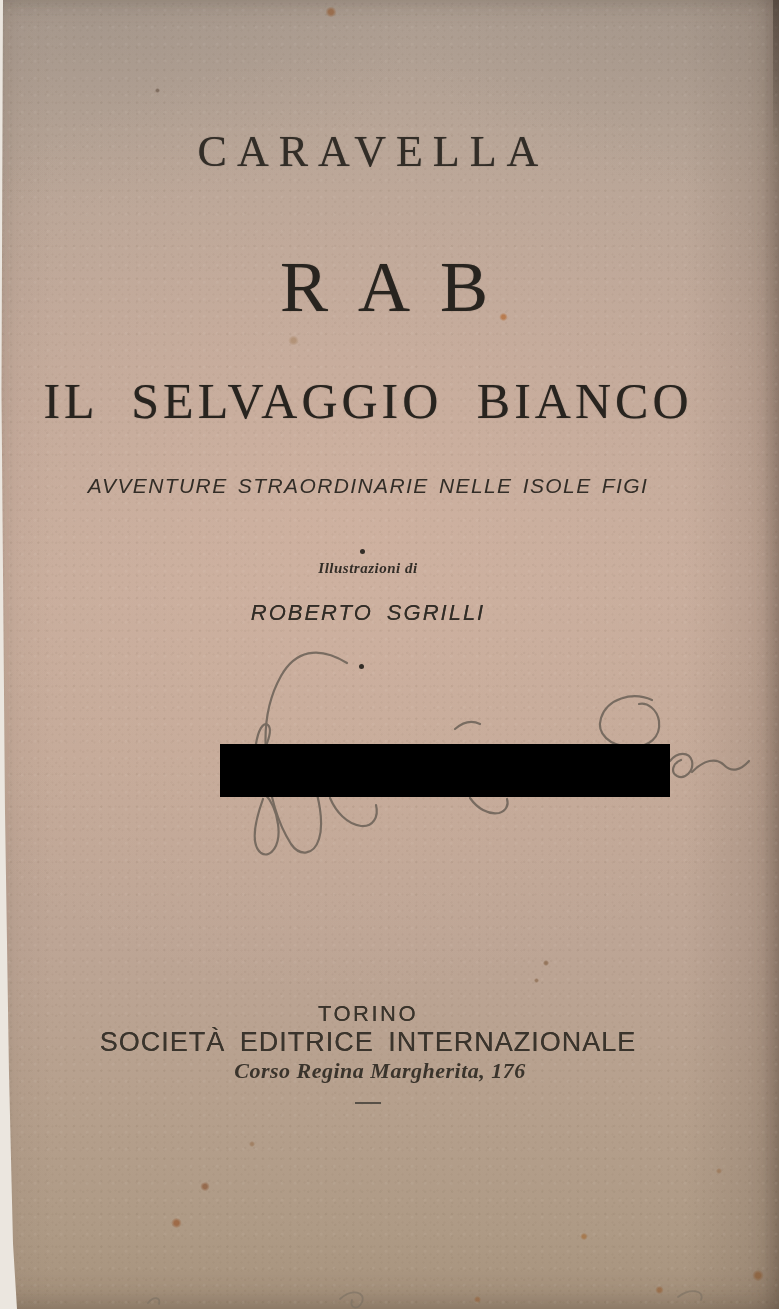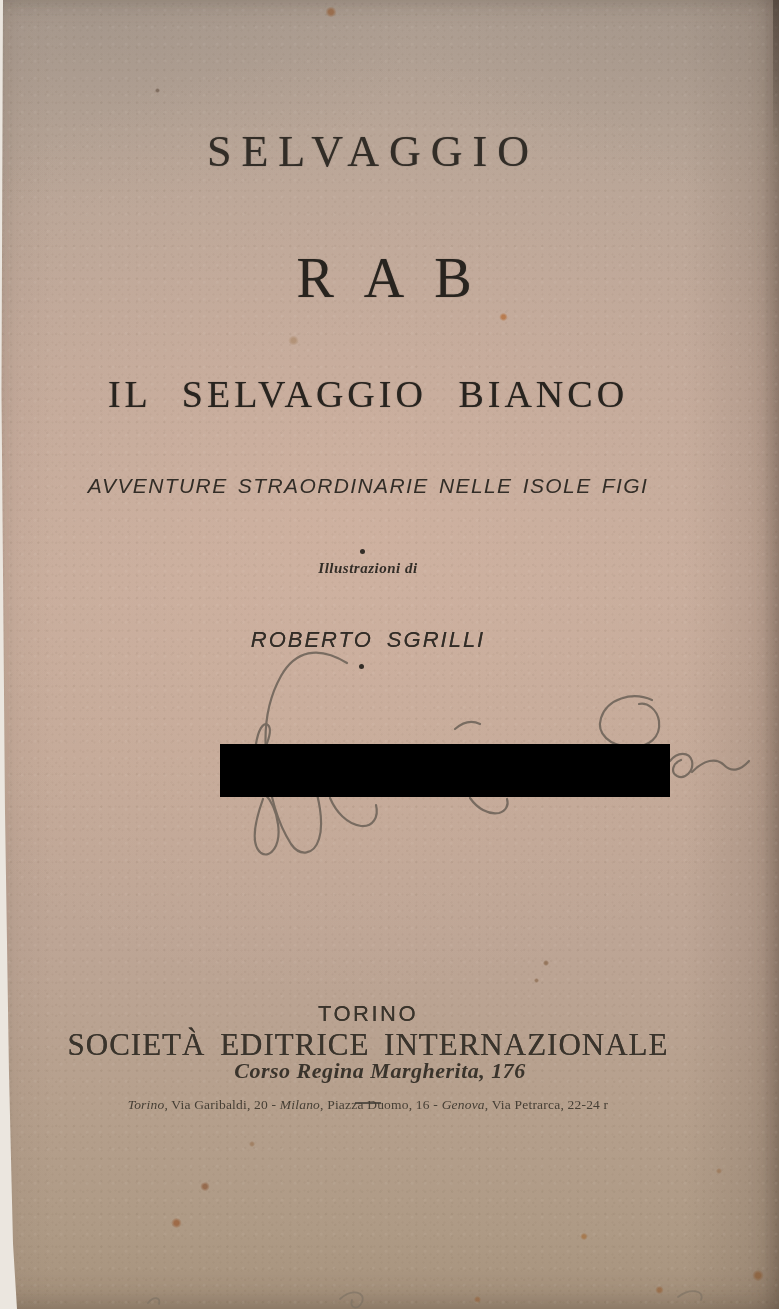--- a/index.html
+++ b/index.html
@@ -28,30 +28,30 @@
     position:absolute;left:0;top:0;width:18px;height:1309px;background:#ebe6df;
     clip-path:polygon(0 0,3px 0,1.5px 30%,5px 62%,9px 82%,13px 95%,17px 100%,0 100%);
   }
   .edge-right-top{
     position:absolute;right:0;top:0;width:6px;height:150px;
     background:linear-gradient(180deg, rgba(58,46,38,.55), rgba(58,46,38,0));
   }
   .content{position:absolute;left:0;right:43px;top:0;}
   .tblock{position:absolute;left:0;right:0;text-align:center;white-space:nowrap;}
   .author{top:126px;font-size:44px;letter-spacing:10px;text-indent:10px;color:var(--ink);text-shadow:0 0 1px rgba(47,43,38,.6);}
-  .title{top:246px;font-size:56px;letter-spacing:30px;text-indent:30px;color:var(--ink-dark);text-shadow:0 0 1px rgba(40,36,32,.55);padding-left:32px;}
-  .subtitle{top:372px;font-size:38px;letter-spacing:4px;word-spacing:18px;color:var(--ink-dark);text-shadow:0 0 1px rgba(40,36,32,.5);}
+  .title{top:246px;font-size:72px;letter-spacing:30px;text-indent:30px;color:var(--ink-dark);text-shadow:0 0 1px rgba(40,36,32,.55);padding-left:32px;}
+  .subtitle{top:372px;font-size:50px;letter-spacing:4px;word-spacing:18px;color:var(--ink-dark);text-shadow:0 0 1px rgba(40,36,32,.5);}
   .tagline{top:474px;font-family:"Liberation Sans",sans-serif;font-style:italic;font-size:21px;letter-spacing:1.4px;word-spacing:3px;color:var(--ink);text-align:center;}
   .sep-dot{position:absolute;width:5px;height:5px;border-radius:50%;background:var(--ink);}
   .dot1{left:360px;top:549px;}
   .dot2{left:359px;top:664px;}
   .illus-label{top:560px;font-style:italic;font-weight:bold;font-size:15px;letter-spacing:.5px;color:var(--ink);}
-  .illustrator{top:627px;font-family:"Liberation Sans",sans-serif;font-style:italic;font-size:22px;letter-spacing:2px;word-spacing:6px;color:var(--ink);text-shadow:0 0 .5px rgba(47,43,38,.8);}
+  .illustrator{top:600px;font-family:"Liberation Sans",sans-serif;font-style:italic;font-size:22px;letter-spacing:2px;word-spacing:6px;color:var(--ink);text-shadow:0 0 .5px rgba(47,43,38,.8);}
   .pub-city{top:1001px;font-family:"Liberation Sans",sans-serif;font-size:22px;letter-spacing:2.5px;color:var(--ink-soft);text-shadow:0 0 .6px rgba(58,52,44,.9);}
-  .pub-name{top:1027px;font-family:Liberation Serif, serif;font-size:31px;letter-spacing:1px;word-spacing:6px;color:var(--ink-soft);text-shadow:0 0 .6px rgba(58,52,44,.9);}
+  .pub-name{top:1027px;font-family:Liberation Sans, sans-serif;font-size:27px;letter-spacing:1px;word-spacing:6px;color:var(--ink-soft);text-shadow:0 0 .6px rgba(58,52,44,.9);}
   .pub-addr{top:1058px;font-style:italic;font-weight:bold;font-size:22px;letter-spacing:.5px;color:var(--ink-soft);padding-left:24px;}
   .pub-rule{position:absolute;left:0;right:0;top:1090px;height:0;text-align:center;}
   .pub-rule span{display:inline-block;width:26px;height:2px;background:#575047;}
   .branches{top:1097px;font-size:13.5px;line-height:15.5px;letter-spacing:.2px;color:#453e34;white-space:normal;}
   .branches .it{font-style:italic;}
   .redaction{position:absolute;left:220px;top:744px;width:450px;height:53px;background:var(--redaction);}
   .sig, .pencil-bottom{position:absolute;left:0;top:0;pointer-events:none;}
   .fox{position:absolute;border-radius:50%;pointer-events:none;}
 </style>
 </head>
@@ -69,32 +69,31 @@
   <div class="fox" style="left:171px;top:1218px;width:11px;height:10px;background:radial-gradient(circle,rgba(154,95,56,.8) 0 30%,rgba(154,95,56,0) 72%);"></div>
   <div class="fox" style="left:249px;top:1141px;width:6px;height:6px;background:radial-gradient(circle,rgba(150,110,75,.6) 0 30%,rgba(150,110,75,0) 75%);"></div>
   <div class="fox" style="left:580px;top:1233px;width:8px;height:7px;background:radial-gradient(circle,rgba(164,112,63,.75) 0 30%,rgba(164,112,63,0) 72%);"></div>
   <div class="fox" style="left:655px;top:1286px;width:9px;height:8px;background:radial-gradient(circle,rgba(150,100,60,.7) 0 30%,rgba(150,100,60,0) 72%);"></div>
   <div class="fox" style="left:752px;top:1270px;width:12px;height:11px;background:radial-gradient(circle,rgba(138,92,54,.75) 0 30%,rgba(138,92,54,0) 72%);"></div>
   <div class="fox" style="left:474px;top:1296px;width:7px;height:7px;background:radial-gradient(circle,rgba(150,100,60,.65) 0 30%,rgba(150,100,60,0) 75%);"></div>
   <div class="fox" style="left:716px;top:1168px;width:6px;height:6px;background:radial-gradient(circle,rgba(150,110,75,.6) 0 30%,rgba(150,110,75,0) 75%);"></div>
   <div class="fox" style="left:155px;top:88px;width:5px;height:5px;background:radial-gradient(circle,rgba(90,70,55,.55) 0 30%,rgba(90,70,55,0) 75%);"></div>
 
   <div class="content">
-    <div class="tblock author">SELVAGGIO</div>
+    <div class="tblock author">CARAVELLA</div>
     <div class="tblock title">RAB</div>
     <div class="tblock subtitle">IL SELVAGGIO BIANCO</div>
     <div class="tblock tagline">AVVENTURE STRAORDINARIE NELLE ISOLE FIGI</div>
     <div class="tblock illus-label">Illustrazioni di</div>
     <div class="tblock illustrator">ROBERTO SGRILLI</div>
     <div class="tblock pub-city">TORINO</div>
     <div class="tblock pub-name">SOCIETÀ EDITRICE INTERNAZIONALE</div>
     <div class="tblock pub-addr">Corso Regina Margherita, 176</div>
     <div class="pub-rule"><span></span></div>
     <div class="tblock branches" id="branches">
-        <div><span class="it">Torino</span><span>, Via Garibaldi, 20 - </span><span class="it">Milano</span><span>, Piazza Duomo, 16 - </span><span class="it">Genova</span><span>, Via Petrarca, 22-24 r</span></div>
       </div>
   </div>
 
   <div class="sep-dot dot1"></div>
   <div class="sep-dot dot2"></div>
 
   <svg class="sig" width="779" height="1309" viewBox="0 0 779 1309">
     <g fill="none" stroke="#6b6157" stroke-width="2.2" stroke-linecap="round" opacity=".85">
       <path d="M 347 663 C 318 645 295 651 281 676 C 268 699 264 726 266 753 C 268 790 277 822 291 844 C 300 857 314 855 319 839 C 325 820 317 793 311 770"></path>
       <path d="M 256 744 C 258 731 263 721 268 725 C 272 729 269 739 265 748"></path>

